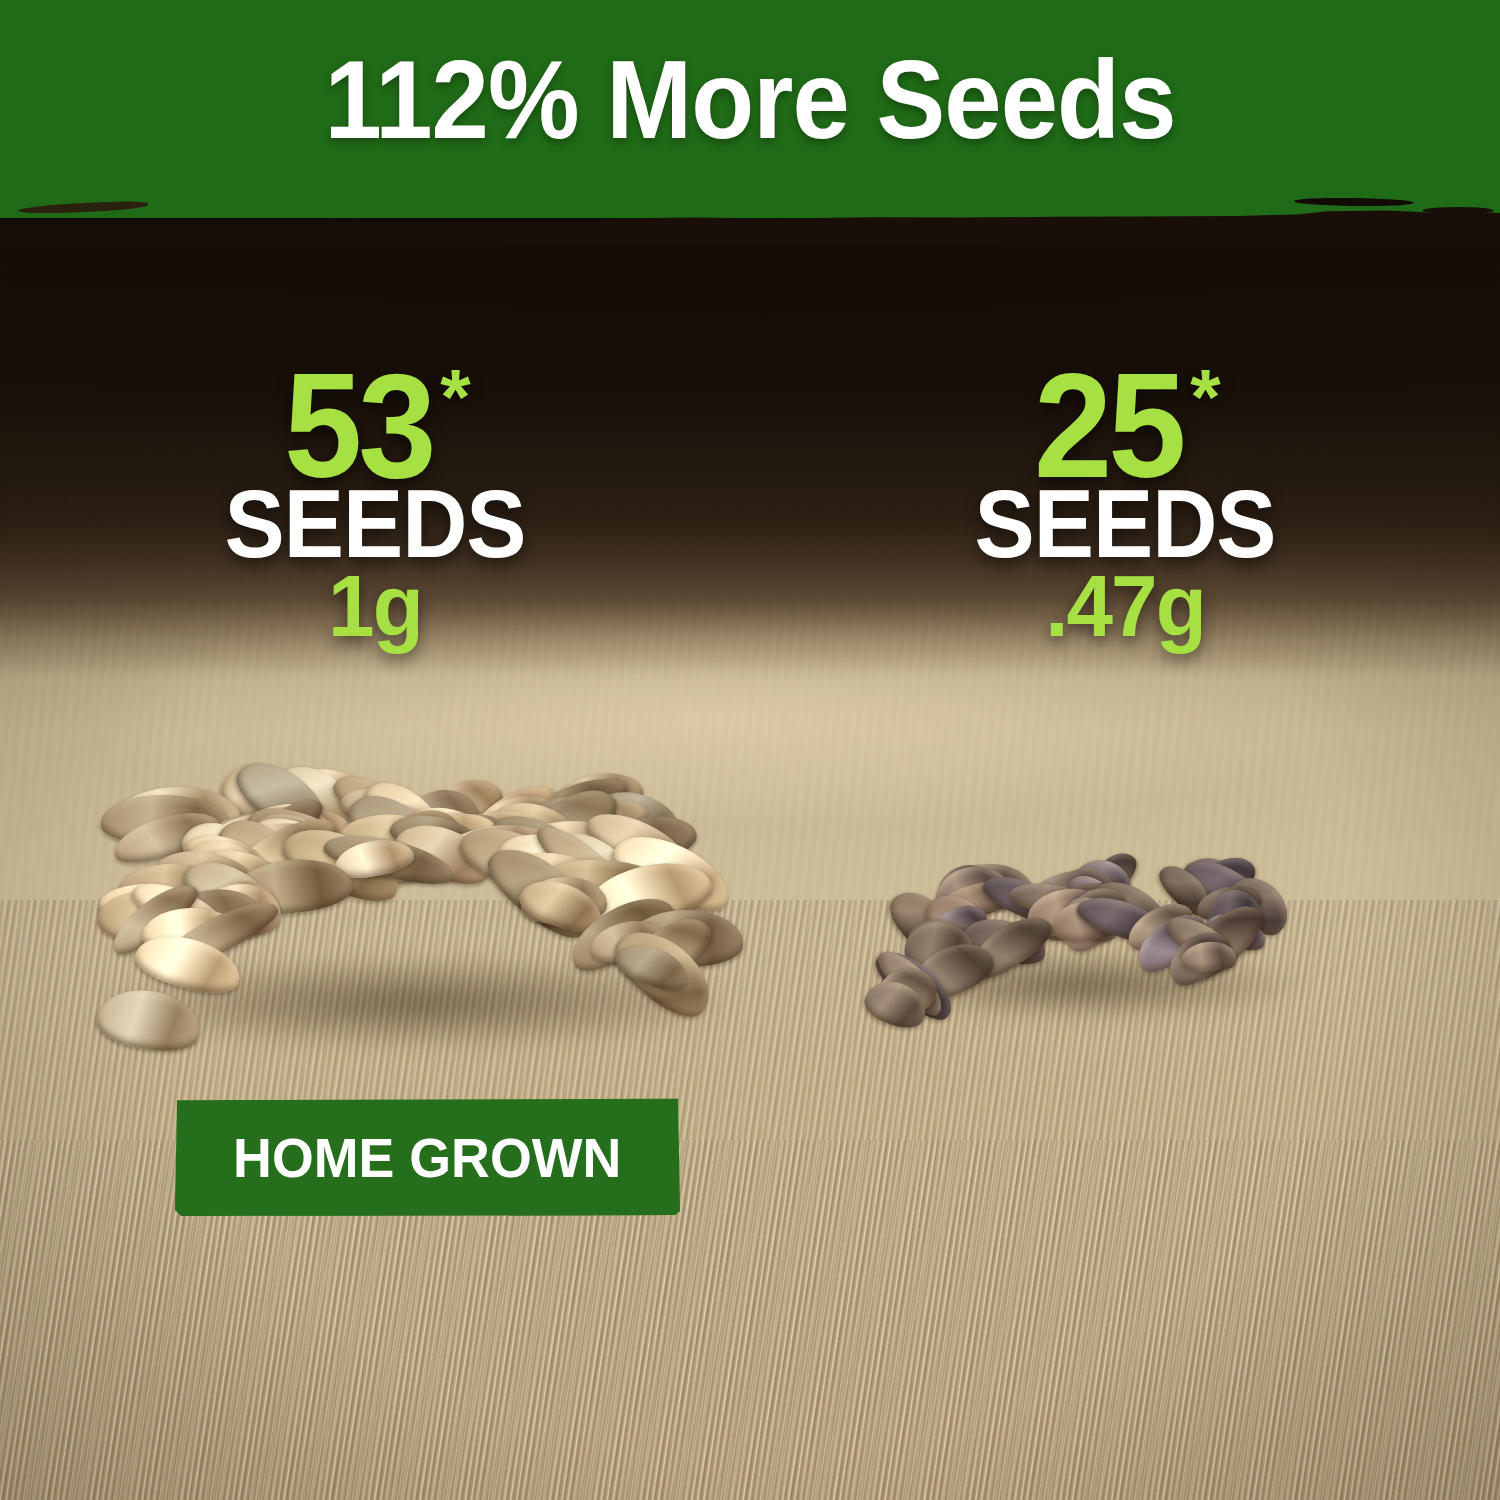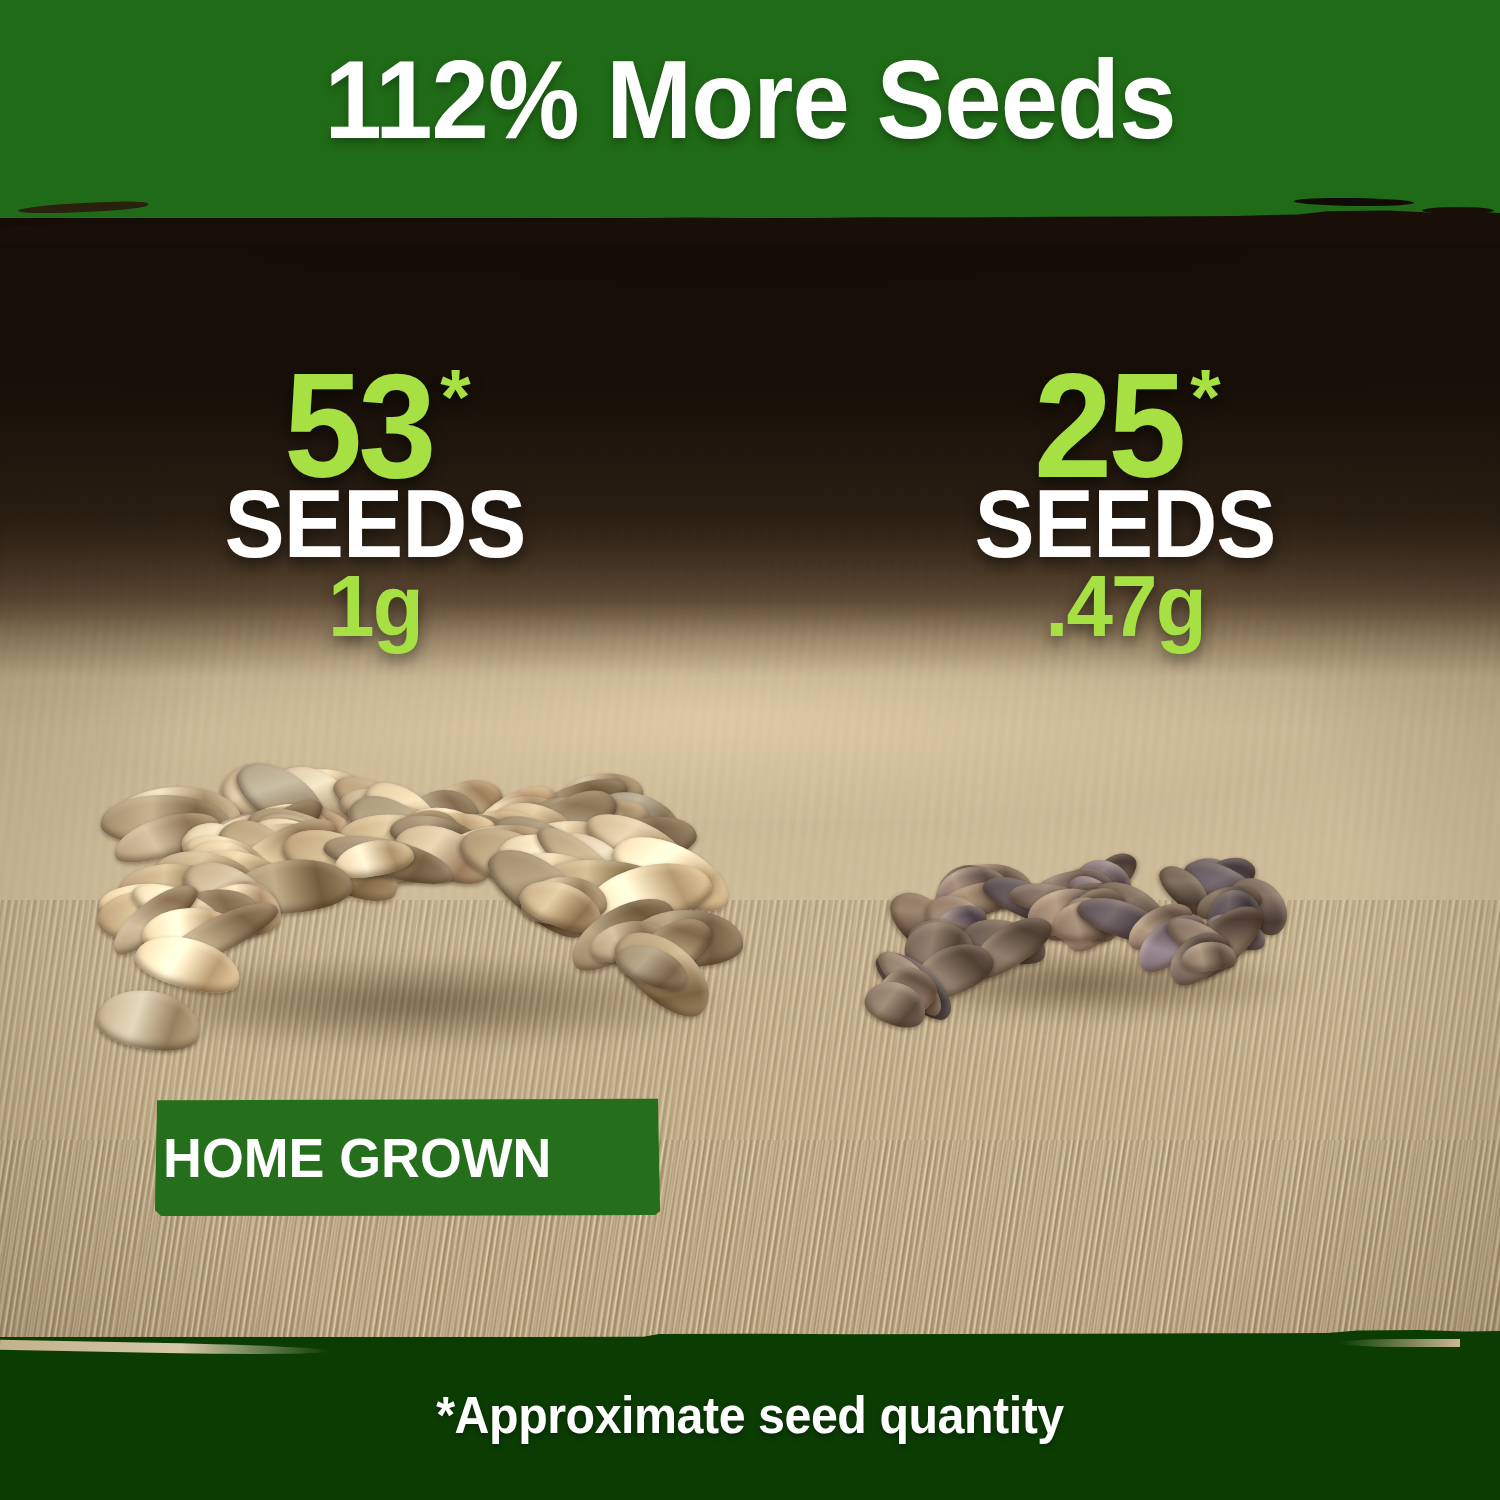--- a/index.html
+++ b/index.html
@@ -278,22 +278,24 @@
                 rgba(62,44,24,0.55), rgba(62,44,24,0.0) 72%);
     filter: blur(9px);
     z-index: 3;
   }
 
   
   .badge {
     position: absolute;
     display: flex;
     align-items: center;
+    justify-content: center;
     z-index: 7;
     box-shadow: 0 4px 12px rgba(30,20,10,0.35);
+    margin-left: 20px;
   }
   .badge-label {
     color: #ffffff;
     font-size: 56px;
     font-weight: 700;
     letter-spacing: 0px;
     transform: scaleX(0.96);
     white-space: nowrap;
   }
   .badge-home {
@@ -573,20 +575,14 @@
       <div class="stat-seeds">SEEDS</div>
       <div class="stat-weight">.47g</div>
     </div>
 
   </div>
 
   <div class="badge badge-home">
     <span class="badge-label">HOME GROWN</span>
   </div>
 
-  <div class="banner-bottom">
-    <div class="edge"></div>
-    <div class="wood-sliver"></div>
-    <div class="wood-sliver2"></div>
-    <div class="footnote">*Approximate seed quantity</div>
-  </div>
 
 </div>
 
 </body></html>

